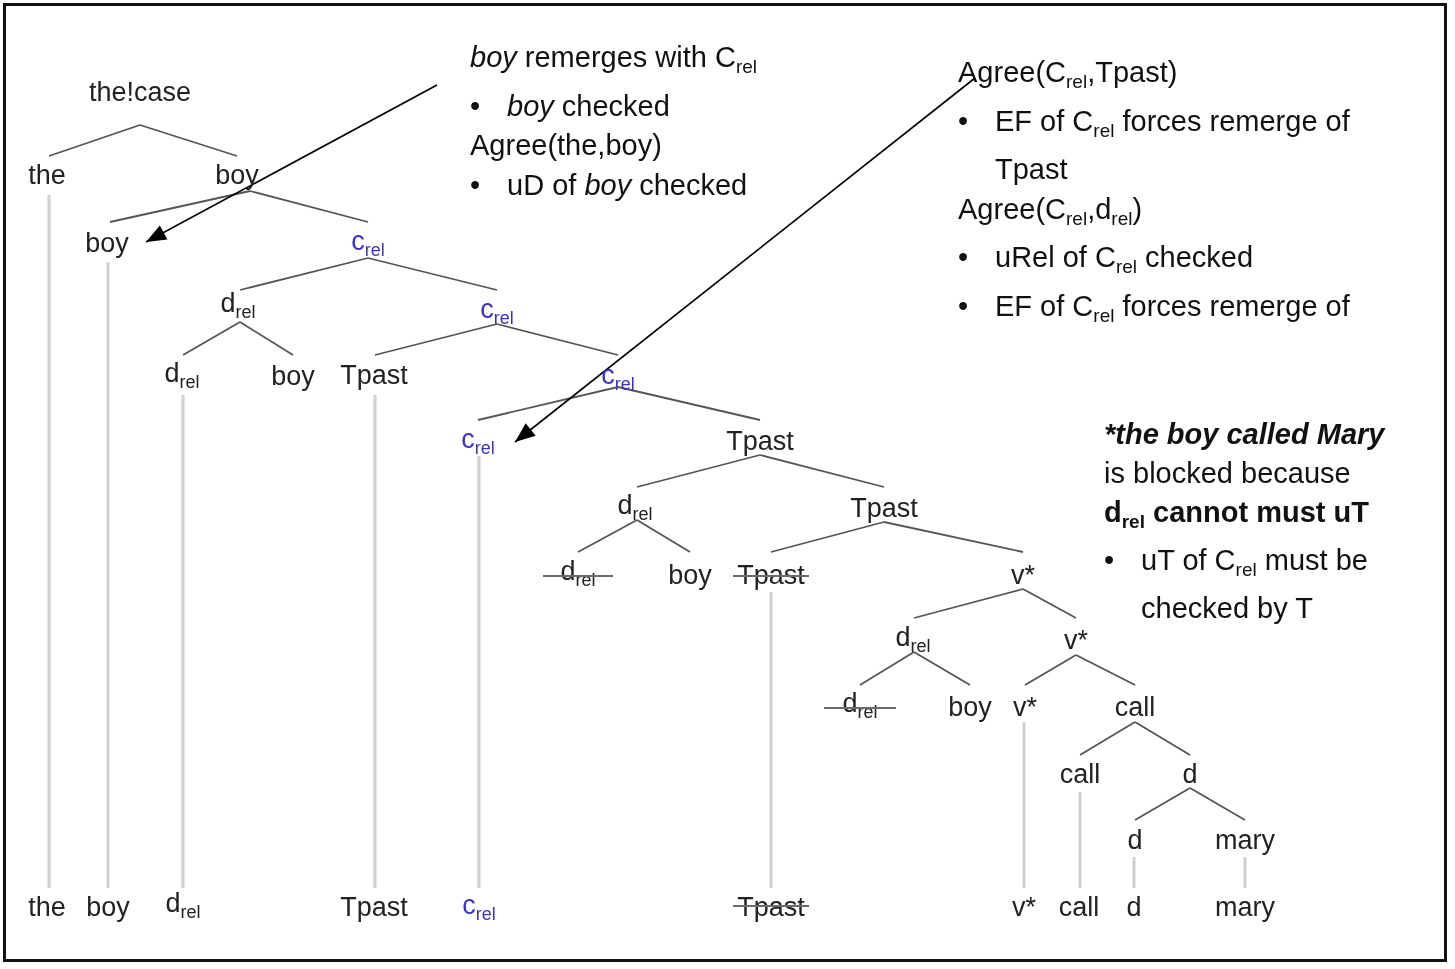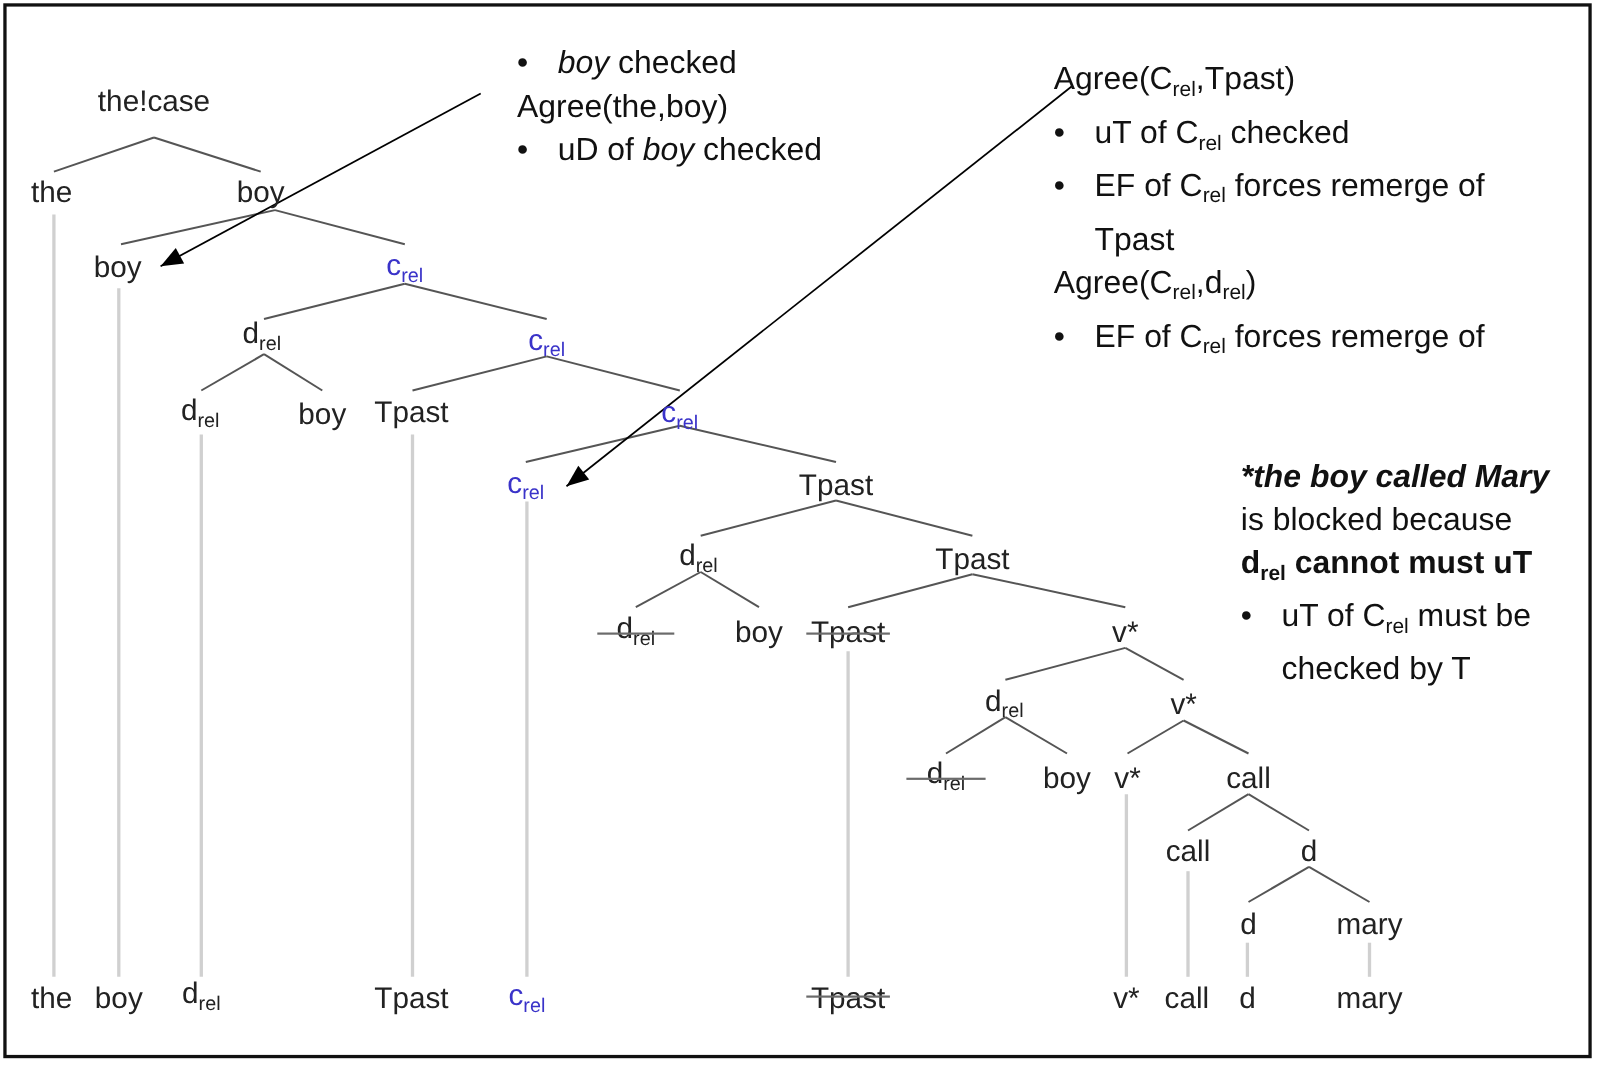--- a/index.html
+++ b/index.html
@@ -111,33 +111,34 @@
 <div class="lbl" style="left:374px;top:894px"><span>Tpast</span></div>
 <div class="lbl blue" style="left:479px;top:892px"><span>c</span><span class="sub">rel</span></div>
 <div class="lbl" style="left:771px;top:894px"><span>Tpast</span></div>
 <div class="strike" style="left:733px;top:905px;width:76px"></div>
 <div class="lbl" style="left:1024px;top:894px"><span>v*</span></div>
 <div class="lbl" style="left:1079px;top:894px"><span>call</span></div>
 <div class="lbl" style="left:1134px;top:894px"><span>d</span></div>
 <div class="lbl" style="left:1245px;top:894px"><span>mary</span></div>
 
 <div class="note" style="left:470px;top:38px">
+  <div class="row"><i>boy</i><span> remerges with C</span><span class="sub">rel</span></div>
   <div class="row"><span class="bullet">•</span><i>boy</i><span> checked</span></div>
   <div class="row"><span>Agree(the,boy)</span></div>
   <div class="row"><span class="bullet">•</span><span>uD of </span><i>boy</i><span> checked</span></div>
 </div>
 
 <div class="note" style="left:958px;top:53px">
   <div class="row"><span>Agree(C</span><span class="sub">rel</span><span>,Tpast)</span></div>
-  <div class="row"><span class="bullet">•</span><span>uT of C</span><span class="sub">rel</span><span> checked</span></div>
   <div class="row"><span class="bullet">•</span><span>EF of C</span><span class="sub">rel</span><span> forces remerge of</span></div>
   <div class="row"><span class="indent"></span><span>Tpast</span></div>
   <div class="row"><span>Agree(C</span><span class="sub">rel</span><span>,d</span><span class="sub">rel</span><span>)</span></div>
+  <div class="row"><span class="bullet">•</span><span>uRel of C</span><span class="sub">rel</span><span> checked</span></div>
   <div class="row"><span class="bullet">•</span><span>EF of C</span><span class="sub">rel</span><span> forces remerge of</span></div>
 </div>
 
-<div class="note" style="left:1128px;top:415px;line-height:39px">
+<div class="note" style="left:1104px;top:415px;line-height:39px">
   <div class="row" style="font-weight:bold"><i>*the boy called Mary</i></div>
   <div class="row" style="font-weight:normal"><span>is blocked because</span></div>
   <div class="row" style="font-weight:bold"><span>d</span><span class="sub">rel</span><span> cannot must uT</span></div>
   <div class="row"><span class="bullet">•</span><span>uT of C</span><span class="sub">rel</span><span> must be</span></div>
   <div class="row"><span class="indent"></span><span>checked by T</span></div>
 </div>
 
 </body></html>

